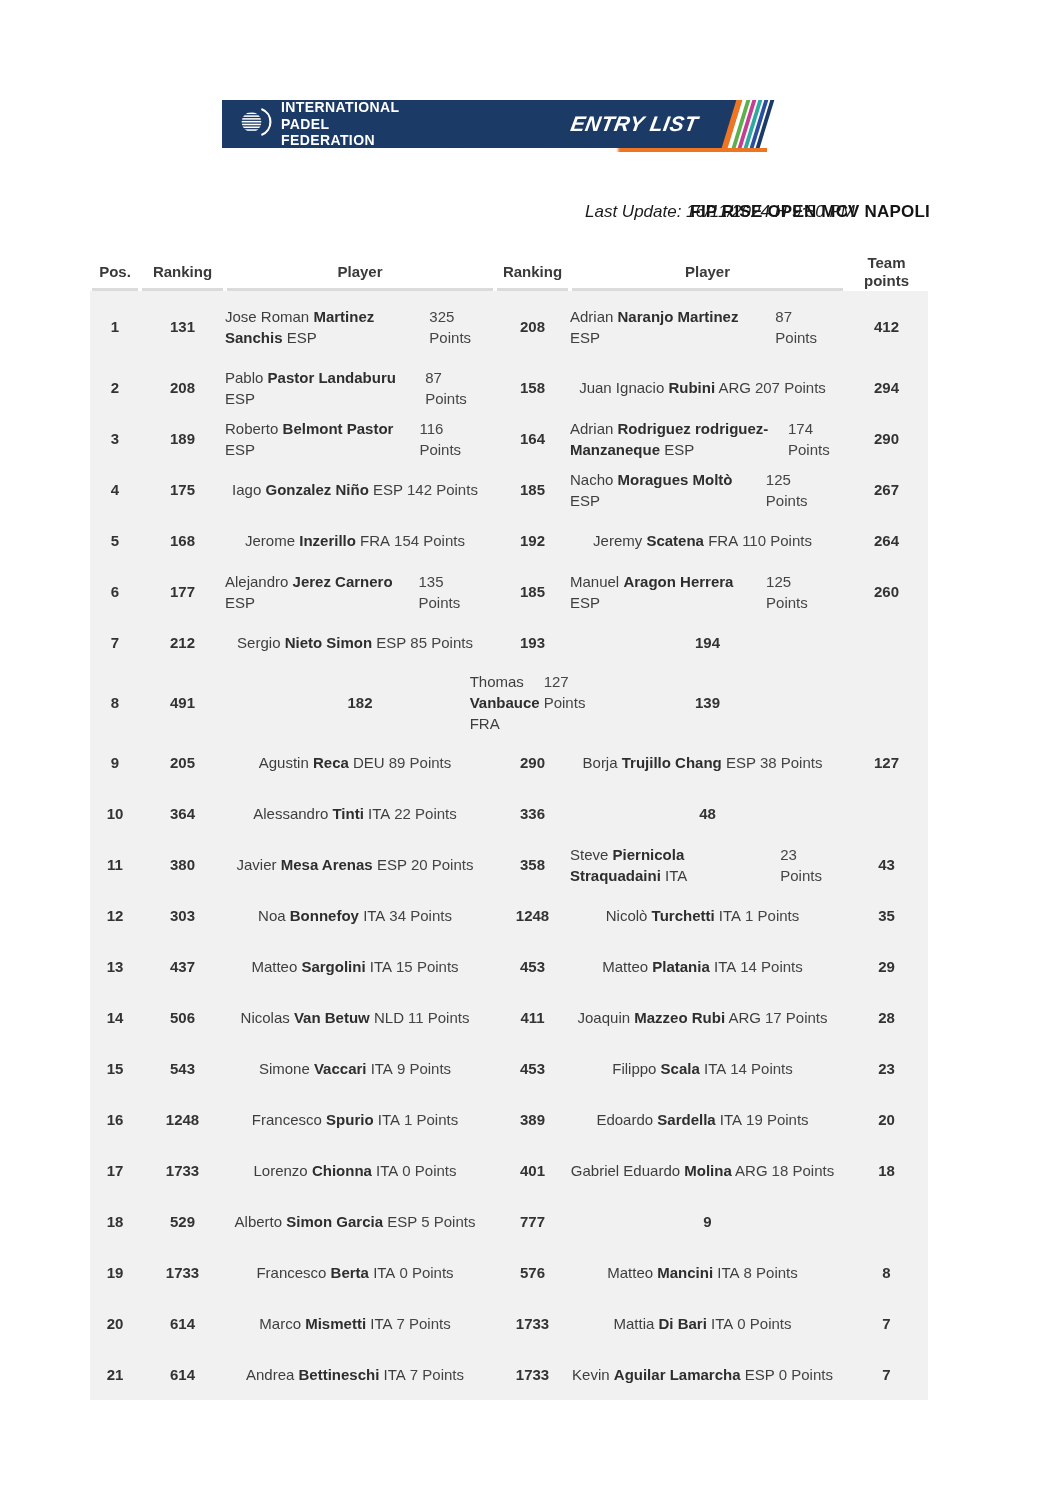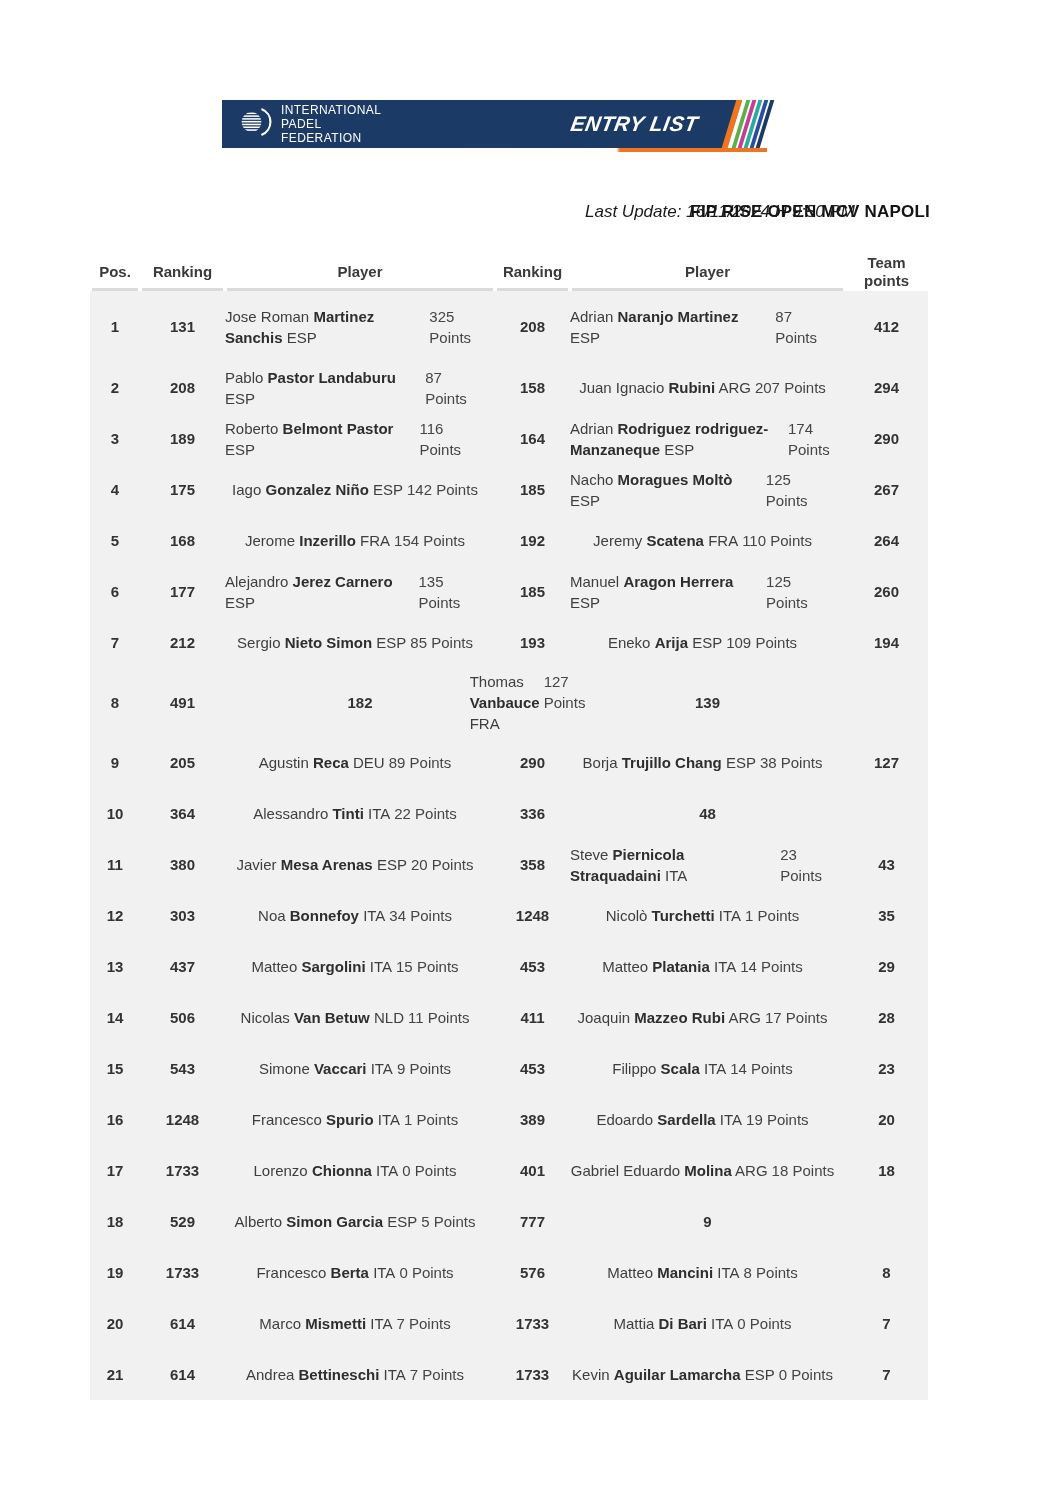--- a/index.html
+++ b/index.html
@@ -11,21 +11,21 @@
 
   
   .banner { position:absolute; left:222px; top:95px; width:548px; height:65px; }
   .banner-bar {
     position:absolute; left:0; top:5px; width:520px; height:48px;
     background:#1b3a66;
     clip-path:polygon(0 0, 100% 0, calc(100% - 15px) 100%, 0 100%);
     display:flex; align-items:center;
   }
   .logo { display:flex; align-items:center; gap:7px; margin-left:16px; }
-  .logo-text { color:#ffffff; font-weight:normal; font-size:12px; line-height:1.18; letter-spacing:0.4px; }
+  .logo-text { color:#ffffff; font-weight:bold; font-size:14px; line-height:1.18; letter-spacing:0.4px; }
   .entry-list {
     position:absolute; right:44px; top:50%; transform:translateY(-52%) skewX(-10deg);
     color:#ffffff; font-weight:bold; font-size:21px; letter-spacing:0.5px;
     font-style:italic; white-space:nowrap;
   }
   .stripes { position:absolute; left:507px; top:5px; height:48px; width:41px; }
   .stripe { position:absolute; top:0; height:100%; transform:skewX(-17deg); }
   .s0 { left:0;  width:6px; }
   .s1 { left:10px; width:4px; }
   .s2 { left:16px; width:4px; }
@@ -224,24 +224,20 @@
   </div>
 
   <div class="trow">
     <div class="num">7</div>
     <div class="num">212</div>
     <div class="pcell">
       <div class="pname"><span>Sergio</span> <b>Nieto Simon</b> <span>ESP</span></div>
       <div class="ppoints">85 Points</div>
     </div>
     <div class="num">193</div>
-    <div class="pcell">
-      <div class="pname"><span>Eneko</span> <b>Arija</b> <span>ESP</span></div>
-      <div class="ppoints">109 Points</div>
-    </div>
     <div class="num">194</div>
   </div>
 
   <div class="trow">
     <div class="num">8</div>
     <div class="num">491</div>
     <div class="num">182</div>
     <div class="pcell">
       <div class="pname"><span>Thomas</span> <b>Vanbauce</b> <span>FRA</span></div>
       <div class="ppoints">127 Points</div>

